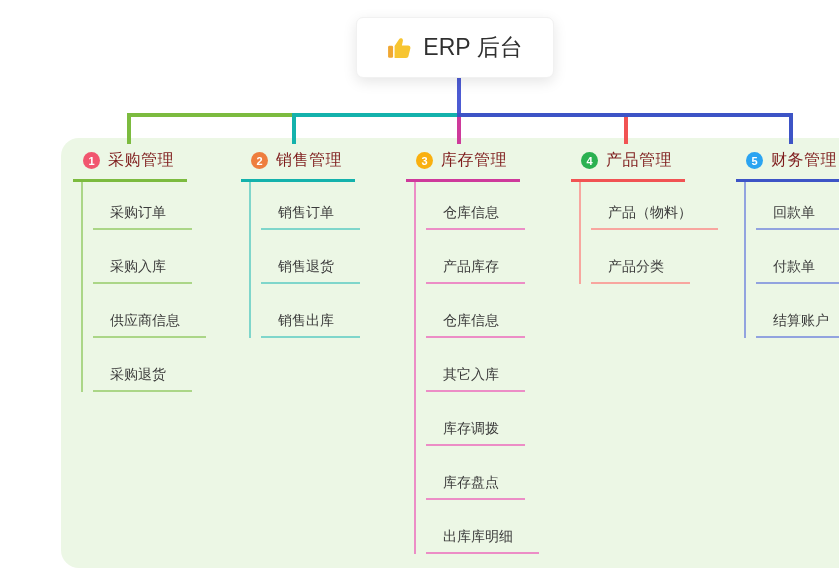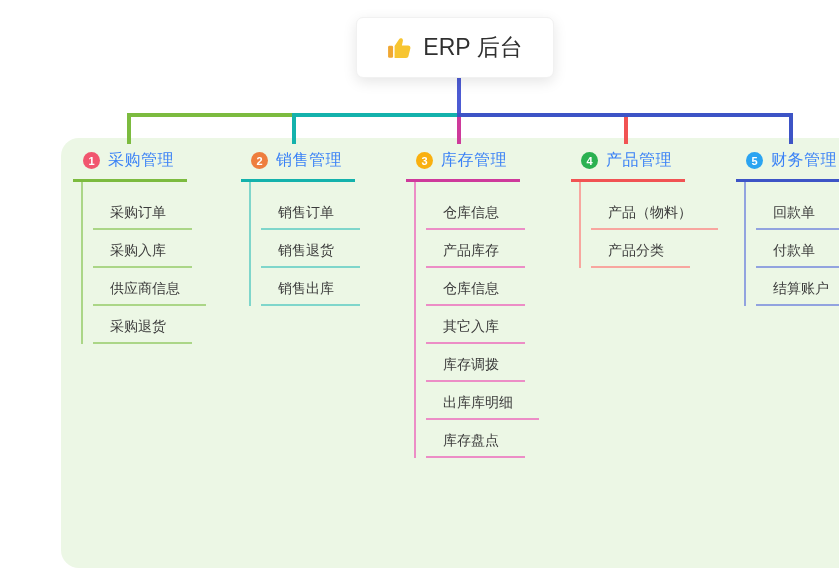--- a/index.html
+++ b/index.html
@@ -32,24 +32,24 @@
     min-width:114px; width:max-content;
     padding:2px 8px 8px 10px;
     border-bottom:3px solid var(--line);
     cursor:pointer;
   }
   .badge {
     width:17px; height:17px; border-radius:50%; flex:0 0 17px;
     color:#fff; font-size:11px; font-weight:bold;
     display:flex; align-items:center; justify-content:center;
   }
-  .btext { font-size:16px; font-weight:500; color:#3b82f6; letter-spacing:.5px; white-space:nowrap; }
+  .btext { font-size:16px; font-weight:500; color:#7f1d1d; letter-spacing:.5px; white-space:nowrap; }
   .children { margin-left:8px; border-left:2px solid var(--cline);padding-left:10px; }
   .child {
-    height:38px; width:max-content; min-width:97px;
+    height:54px; width:max-content; min-width:97px;
     display:flex; align-items:flex-end;
     padding:0 26px 6px 17px;
     border-bottom:2px solid var(--cline);
     font-size:14px; color:#3b3b3b; white-space:nowrap; cursor:pointer;
   }
   .child:first-child { height:48px; }
 </style>
 </head>
 <body>
 
@@ -108,22 +108,22 @@
     <div class="btitle">
       <span class="badge" style="background-color: rgb(249, 176, 15);">3</span>
       <span class="btext">库存管理</span>
     </div>
     <div class="children">
       <div class="child">仓库信息</div>
       <div class="child">产品库存</div>
       <div class="child">仓库信息</div>
       <div class="child">其它入库</div>
       <div class="child">库存调拨</div>
+      <div class="child">库存盘点</div>
       <div class="child">出库库明细</div>
-      <div class="child">库存盘点</div>
     </div>
   </div>
 
   <div class="branch" style="left: 530px; --line: #f15353; --cline: #f8a69f;">
     <div class="btitle">
       <span class="badge" style="background-color: rgb(43, 177, 81);">4</span>
       <span class="btext">产品管理</span>
     </div>
     <div class="children">
       <div class="child">产品（物料）</div>

